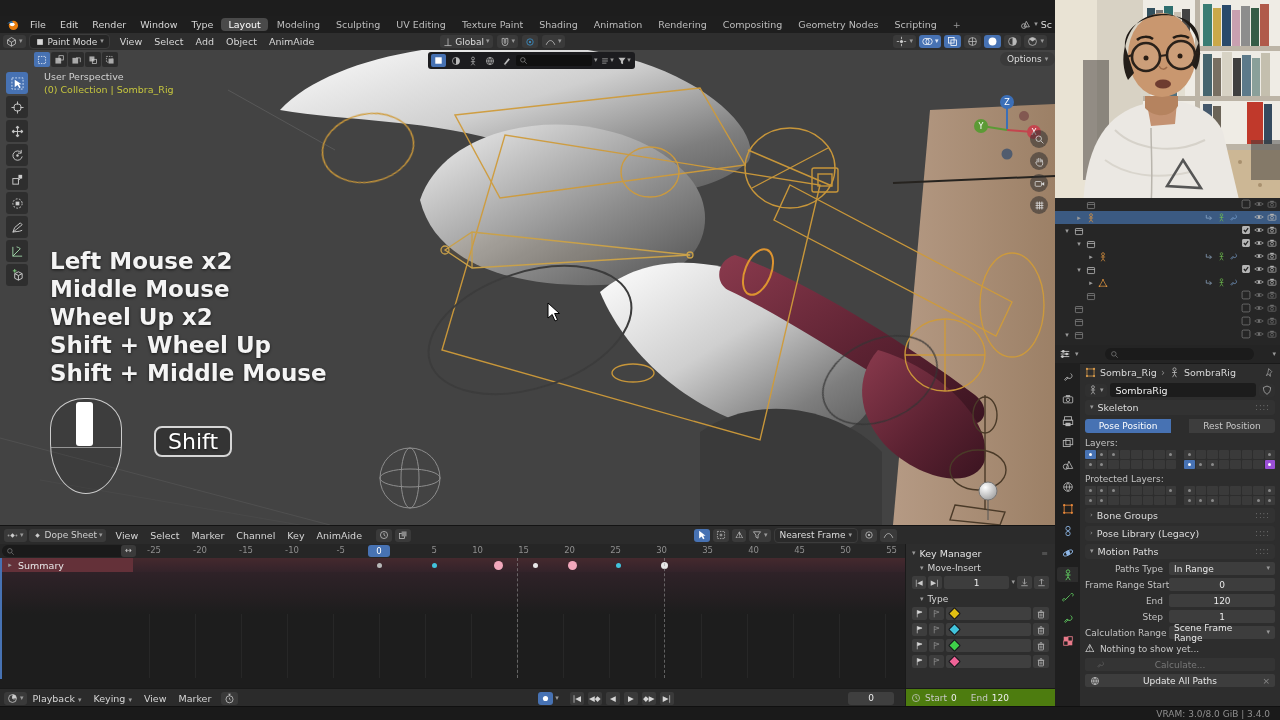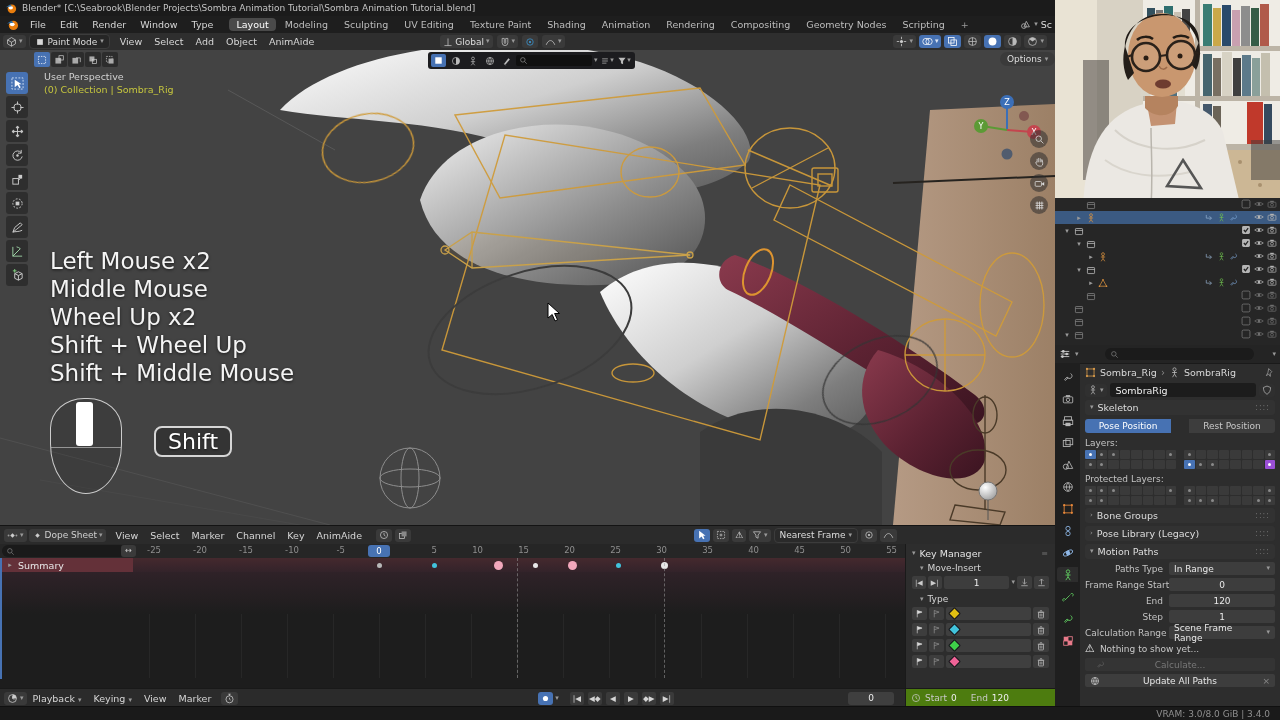--- a/index.html
+++ b/index.html
@@ -22,21 +22,21 @@
   .vmenu{padding:0 6px;color:#d6d6d6;font-size:9.5px}
   .pill{display:flex;align-items:center;gap:3px;background:#262626;border:1px solid #3c3c3c;border-radius:4px;padding:0 5px;height:13px;color:#ddd;font-size:9px}
   .hbtn{display:flex;align-items:center;gap:2px;background:#3a3a3a;border-radius:3px;height:13px;padding:0 3px}
   .hbtn.on{background:#4772b3}
   .chev{color:#9a9a9a;font-size:7px;line-height:1}
   
   #viewport{left:0;top:50px;width:1055px;height:475px;background:#434343}
   #lefttools{left:6px;top:72px;width:24px;display:flex;flex-direction:column;gap:2px}
   .tool{width:22px;height:22px;background:#2e2e2e;border-radius:3px;display:flex;align-items:center;justify-content:center}
   .tool.on{background:#4772b3}
-  .sc-line{font-size:23px;line-height:28px;color:#f4f4f4;text-shadow:0 1px 3px rgba(0,0,0,.65);font-weight:400}
+  .sc-line{font-size:23px;line-height:28px;color:#f4f4f4;text-shadow:0 1px 3px rgba(0,0,0,.65);font-weight:700}
   #shiftkey{border:2px solid #d6d6d6;border-radius:8px;color:#fff;font-size:22px;
             padding:1px 12px;background:rgba(25,25,25,.35);text-shadow:0 1px 2px rgba(0,0,0,.5)}
   #mouseicon{width:70px;height:94px;border:1.6px solid #cccccc;border-radius:34px 34px 36px 36px/30px 30px 50px 50px;position:relative;background:rgba(30,30,30,.15)}
   #mouseicon .mid{position:absolute;left:25px;top:3px;width:17px;height:44px;background:#fff;border-radius:3px}
   #mouseicon .split{position:absolute;left:0;top:48px;width:100%;border-top:1px solid #bbb;opacity:.7}
   .viewbtn{width:18px;height:18px;border-radius:9px;background:rgba(45,45,45,.55);display:flex;align-items:center;justify-content:center;margin-bottom:4px}
   .selmode{width:16px;height:15px;background:#2c2c2c;border-radius:2px;display:flex;align-items:center;justify-content:center;margin-right:1px}
   .selmode.on{background:#4772b3}
   #floatbar{display:flex;align-items:center;gap:2px;background:#1c1c1f;border-radius:3px;padding:1px 3px;height:15px}
   #floatbar .fi{width:15px;height:13px;border-radius:2px;display:flex;align-items:center;justify-content:center}
@@ -95,43 +95,35 @@
   #tl{left:0;top:688px;width:1055px;height:18px;background:#2b2b2b;border-top:1px solid #191919;display:flex;align-items:center}
   .tbtn{width:14px;height:13px;background:#3a3a3a;border-radius:2px;display:flex;align-items:center;justify-content:center;margin:0 1px;color:#d5d5d5;font-size:7.5px}
   #statusbar{left:0;top:706px;width:1280px;height:14px;background:#1a1a1a;border-top:1px solid #101010;display:flex;align-items:center}
   #vram{margin-left:auto;padding-right:10px;color:#8f8f8f;font-size:9px}
 </style>
 </head>
 <body>
 
 <div id="app">
 
-  <div class="abs row" id="titlebar">
-    <svg class="ic" width="12" height="12" viewBox="0 0 14 14" style="margin:0 5px">
-      <circle cx="8" cy="8" r="5" fill="#e87d0d"></circle>
-        <ellipse cx="6.7" cy="6.8" rx="2.6" ry="2" fill="#fff"></ellipse>
-        <path d="M1 6 L6 3 L8 5 Z" fill="#2a6fa8"></path>
-    </svg>
-    <span style="font-size:9px;color:#c4c4c4">Blender* [C:\Seabrook\Blender Projects\Sombra Animation Tutorial\Sombra Animation Tutorial.blend]</span>
-  </div>
 
   <div class="abs row" id="menubar">
     <svg class="ic" width="13" height="13" viewBox="0 0 14 14" style="margin:0 4px 0 6px">
         <circle cx="8" cy="8" r="5" fill="#e87d0d"></circle>
         <ellipse cx="6.7" cy="6.8" rx="2.6" ry="2" fill="#fff"></ellipse>
         <path d="M1 6 L6 3 L8 5 Z" fill="#2a6fa8"></path>
       </svg>
     <span id="tb-menus" class="row">
         <span class="tmenu">File</span>
         <span class="tmenu">Edit</span>
         <span class="tmenu">Render</span>
         <span class="tmenu">Window</span>
         <span class="tmenu">Type</span>
       </span>
-    <span id="tb-tabs" class="row" style="margin-left:8px">
+    <span id="tb-tabs" class="row" style="">
         <span class="wtab active">Layout</span>
         <span class="wtab">Modeling</span>
         <span class="wtab">Sculpting</span>
         <span class="wtab">UV Editing</span>
         <span class="wtab">Texture Paint</span>
         <span class="wtab">Shading</span>
         <span class="wtab">Animation</span>
         <span class="wtab">Rendering</span>
         <span class="wtab">Compositing</span>
         <span class="wtab">Geometry Nodes</span>

